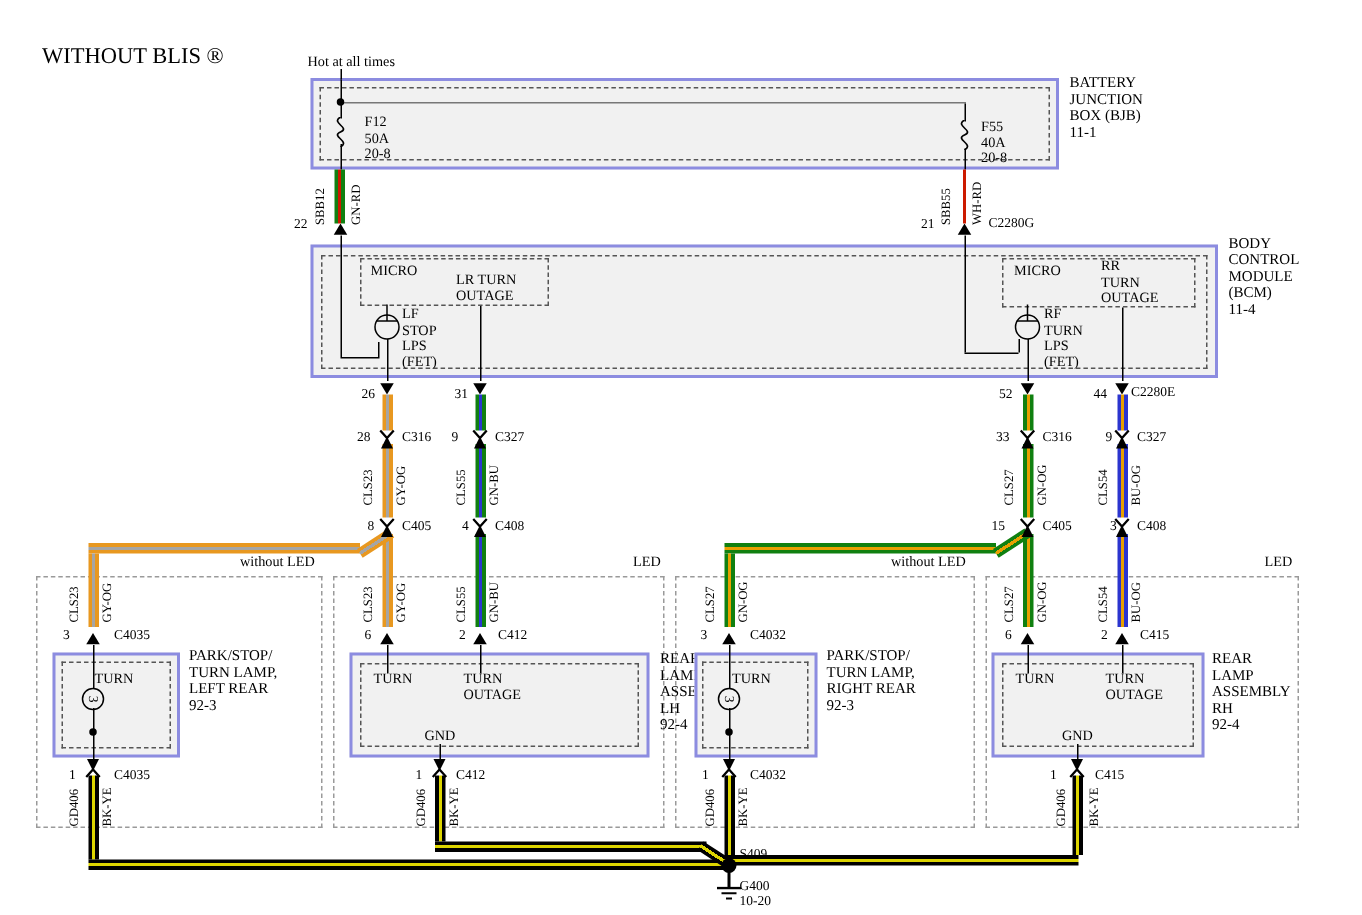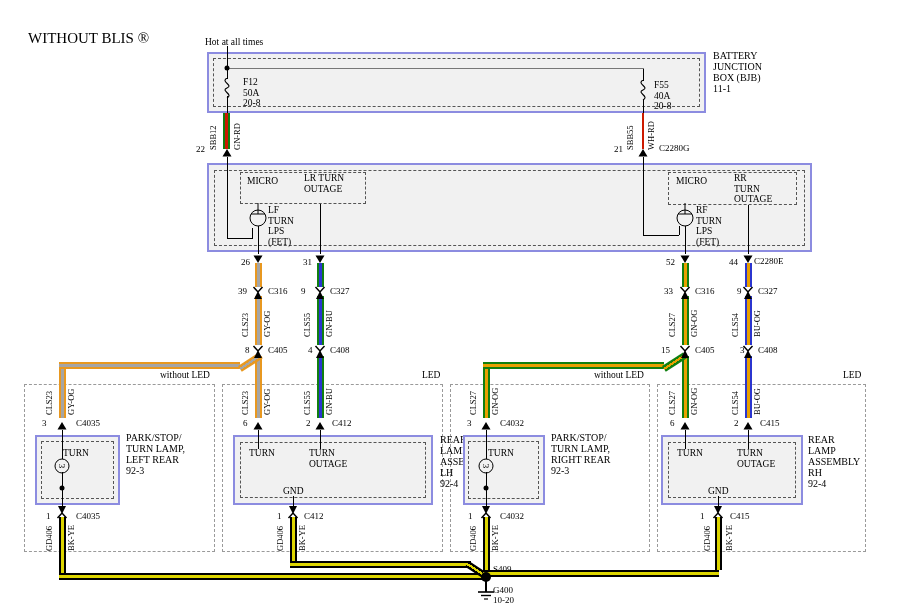--- a/index.html
+++ b/index.html
@@ -69,31 +69,36 @@
       </svg>
   </div>
   <div class="abs" style="left:636px;top:80px">
     <svg width="14" height="20" viewBox="0 0 14 20">
         <path d="M7,0 C0,4 14,7 7,10 C0,13 14,16 7,20" fill="none" stroke="#000" stroke-width="1.1"></path>
       </svg>
   </div>
 
   <div class="modbox" style="left:207px;top:163px;width:605px;height:89px"></div>
   <div class="inbox" style="left:214px;top:170px;width:591px;height:76px"></div>
+  <div class="lbl abs" style="left:819px;top:157px">BODY
+CONTROL
+MODULE
+(BCM)
+11-4</div>
   <div class="microbox" style="left:240px;top:172px;width:126px;height:32px"></div>
   <div class="microbox" style="left:668px;top:172px;width:129px;height:33px"></div>
   <div class="lbl sm abs" style="left:247px;top:176px">MICRO</div>
   <div class="lbl sm abs" style="left:676px;top:176px">MICRO</div>
-  <div class="lbl sm abs" style="left:304px;top:173px">LR TURN
+  <div class="lbl sm abs" style="left:304px;top:182px">LR TURN
 OUTAGE</div>
   <div class="lbl sm abs" style="left:734px;top:173px">RR
 TURN
 OUTAGE</div>
   <div class="lbl sm abs" style="left:268px;top:205px">LF
-TURN
+STOP
 LPS
 (FET)</div>
   <div class="lbl sm abs" style="left:696px;top:205px">RF
 TURN
 LPS
 (FET)</div>
   <div class="abs" style="left:248px;top:202px">
     <svg width="20" height="26" viewBox="0 0 20 26">
         <circle cx="10" cy="16" r="8" fill="#f1f1f1" stroke="#000"></circle>
         <line x1="3" y1="12" x2="17" y2="12" stroke="#000"></line>
@@ -225,21 +230,21 @@
       <div class="w h w-bkye" style="left: 483px; top: 570px; width: 236px; height: 7px;"></div>
       <div class="w v w-k" style="left: 485px; top: 580px; width: 2px; height: 12px;"></div>
       <div class="pl" style="left: 196px; top: 144px;">22</div>
       <div class="pl" style="left: 614px; top: 144px;">21</div>
       <div class="pl" style="left: 659px; top: 143px;">C2280G</div>
       <div class="pl" style="left: 241px; top: 257px;">26</div>
       <div class="pl" style="left: 303px; top: 257px;">31</div>
       <div class="pl" style="left: 666px; top: 257px;">52</div>
       <div class="pl" style="left: 729px; top: 257px;">44</div>
       <div class="pl" style="left: 754px; top: 256px;">C2280E</div>
-      <div class="pl" style="left: 238px; top: 286px;">39</div>
+      <div class="pl" style="left: 238px; top: 286px;">28</div>
       <div class="pl" style="left: 268px; top: 286px;">C316</div>
       <div class="pl" style="left: 301px; top: 286px;">9</div>
       <div class="pl" style="left: 330px; top: 286px;">C327</div>
       <div class="pl" style="left: 664px; top: 286px;">33</div>
       <div class="pl" style="left: 695px; top: 286px;">C316</div>
       <div class="pl" style="left: 737px; top: 286px;">9</div>
       <div class="pl" style="left: 758px; top: 286px;">C327</div>
       <div class="pl" style="left: 245px; top: 345px;">8</div>
       <div class="pl" style="left: 268px; top: 345px;">C405</div>
       <div class="pl" style="left: 308px; top: 345px;">4</div>

